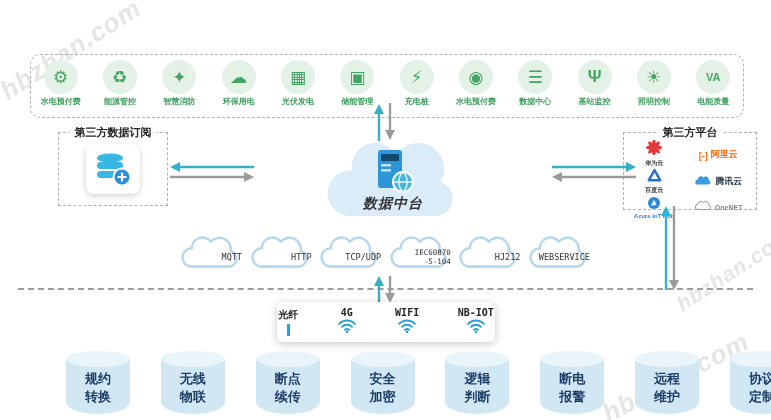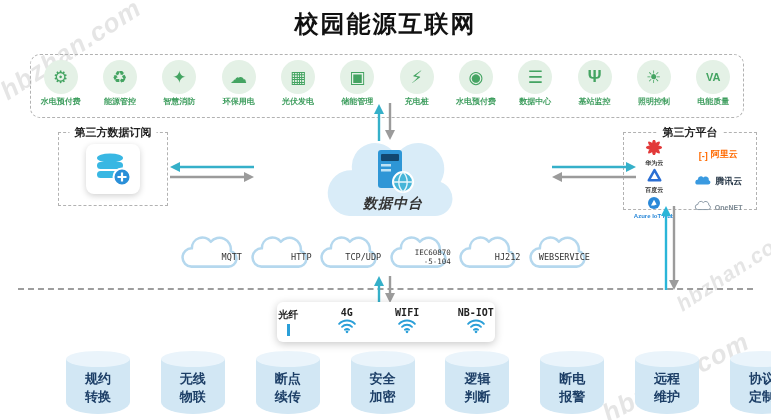--- a/index.html
+++ b/index.html
@@ -75,21 +75,20 @@
   .wm3{left:668px;top:258px;transform:rotate(-33deg);font-size:21px;}
 </style>
 </head>
 <body>
 
 <div id="stage">
   <div class="wm wm1">hbzhan.com</div>
   <div class="wm wm3">hbzhan.com</div>
   <div class="wm wm2">hbzhan.com</div>
 
-  <div class="title">校园能源互联网</div>
 
   <div class="top-box">
       <div class="svc">
         <div class="svc-circle">⚙</div>
         <div class="svc-label">水电预付费</div>
       </div>
       <div class="svc">
         <div class="svc-circle">♻</div>
         <div class="svc-label">能源管控</div>
       </div>

